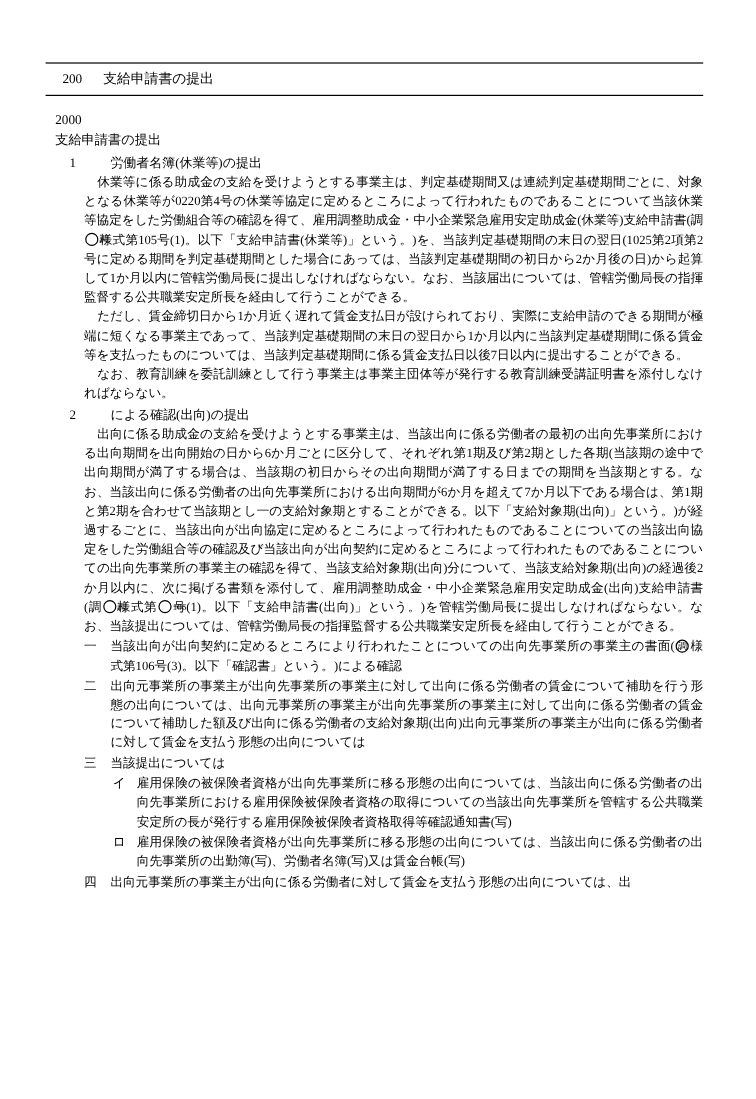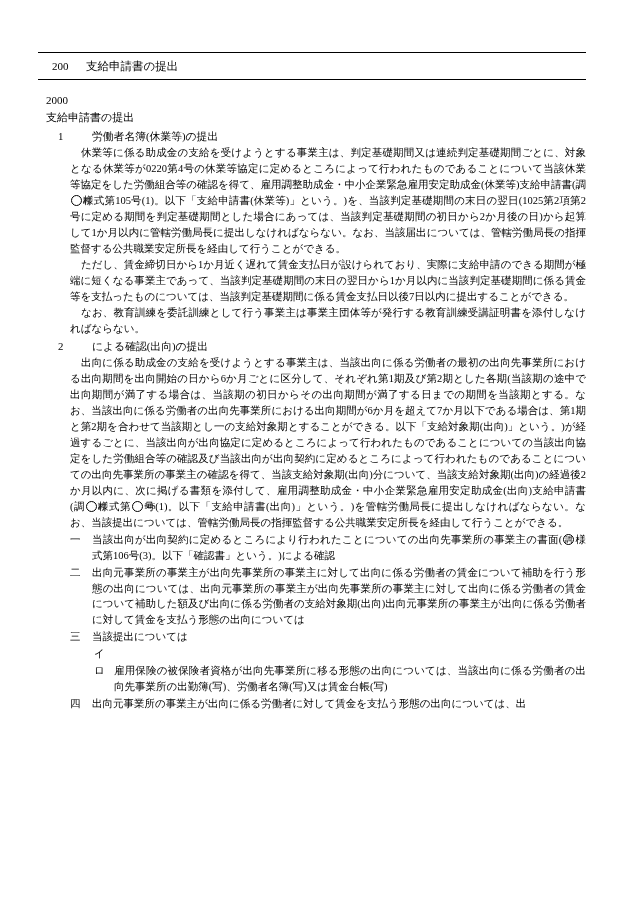--- a/index.html
+++ b/index.html
@@ -152,20 +152,21 @@
       <span class="body">出向元事業所の事業主が出向先事業所の事業主に対して出向に係る労働者の賃金について補助を行う形態の出向については、出向元事業所の事業主が出向先事業所の事業主に対して出向に係る労働者の賃金について補助した額及び出向に係る労働者の支給対象期(出向)出向元事業所の事業主が出向に係る労働者に対して賃金を支払う形態の出向については</span>
     </div>
 
     <div class="sub">
       <span class="mark">三</span>
       <span class="body">当該提出については</span>
     </div>
 
     <div class="sub deep">
       <span class="mark">イ</span>
+      <span class="body">雇用保険の被保険者資格が出向先事業所に移る形態の出向については、当該出向に係る労働者の出向先事業所における雇用保険被保険者資格の取得についての当該出向先事業所を管轄する公共職業安定所の長が発行する雇用保険被保険者資格取得等確認通知書(写)</span>
     </div>
 
     <div class="sub deep">
       <span class="mark">ロ</span>
       <span class="body">雇用保険の被保険者資格が出向先事業所に移る形態の出向については、当該出向に係る労働者の出向先事業所の出勤簿(写)、労働者名簿(写)又は賃金台帳(写)</span>
     </div>
 
     <div class="sub">
       <span class="mark">四</span>
       <span class="body">出向元事業所の事業主が出向に係る労働者に対して賃金を支払う形態の出向については、出</span>

